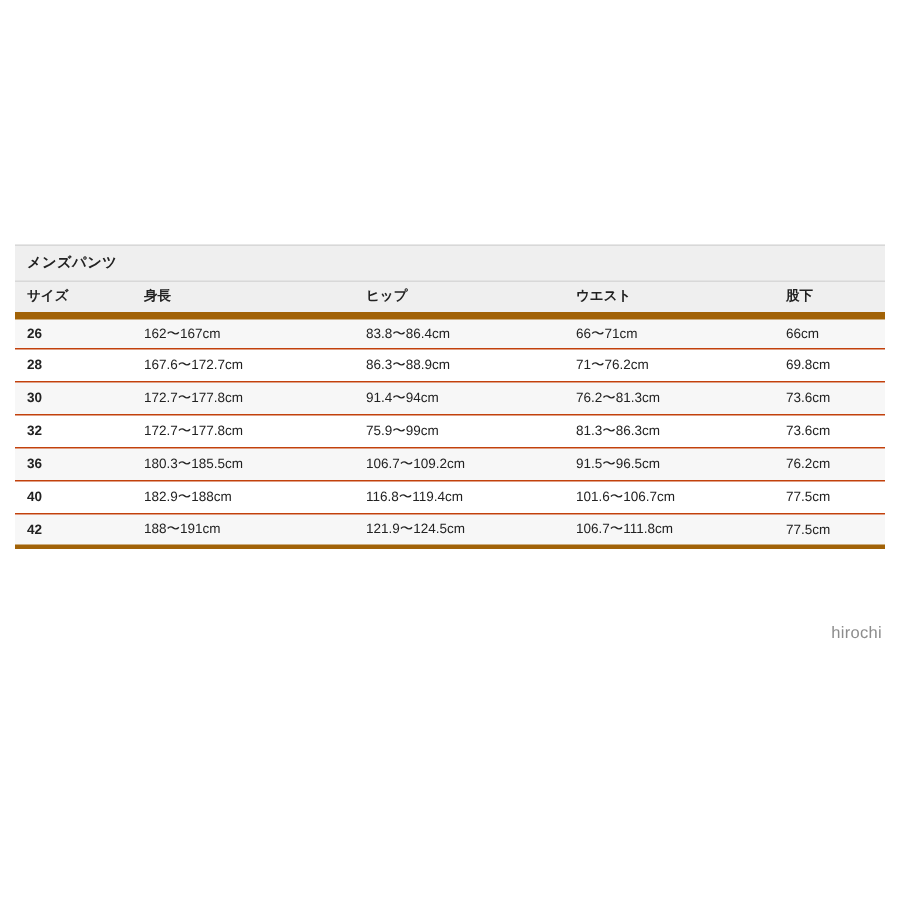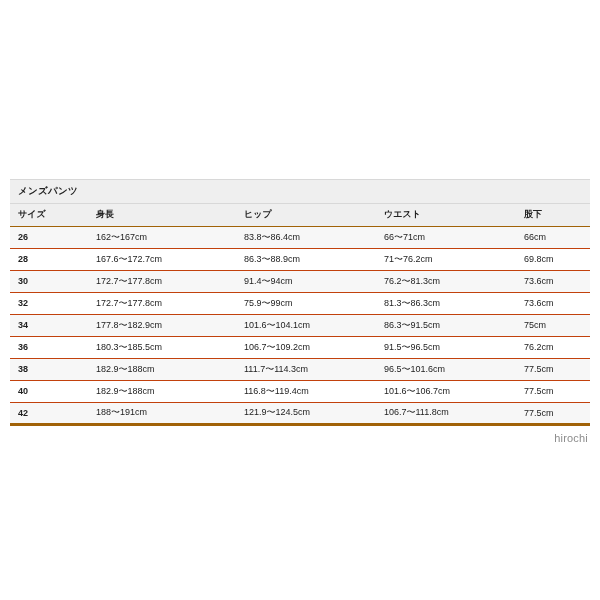--- a/index.html
+++ b/index.html
@@ -11,21 +11,21 @@
     height: 600px;
     background: #ffffff;
     font-family: "Liberation Sans", sans-serif;
     color: #222222;
     position: relative;
     overflow: hidden;
   }
   .page {
     position: absolute;
     left: 0;
-    top: 16px;
+    top: 0;
     width: 600px;
     height: 436px;
     background: #ffffff;
   }
   .table-wrap {
     position: absolute;
     left: 10px;
     top: 163px;
     width: 580px;
   }
@@ -60,21 +60,21 @@
     box-sizing: border-box;
     border-bottom: 1px solid #c2410c;
     font-weight: normal;
     color: #222222;
     white-space: nowrap;
     overflow: hidden;
   }
   table.size-table thead th {
     background: #efefef;
     font-weight: bold;
-    border-bottom: 1px solid #a16207;
+    border-bottom: 5px solid #a16207;
     font-size: 9px;
   }
   table.size-table tbody td.size-cell {
     font-weight: bold;
   }
   table.size-table tbody tr:nth-child(odd) td {
     background: #f7f7f7;
   }
   table.size-table tbody tr:nth-child(even) td {
     background: #ffffff;
@@ -148,39 +148,25 @@
           <td>73.6cm</td>
         </tr>
         <tr>
           <td class="size-cell">32</td>
           <td>172.7〜177.8cm</td>
           <td>75.9〜99cm</td>
           <td>81.3〜86.3cm</td>
           <td>73.6cm</td>
         </tr>
         <tr>
-          <td class="size-cell">34</td>
-          <td>177.8〜182.9cm</td>
-          <td>101.6〜104.1cm</td>
-          <td>86.3〜91.5cm</td>
-          <td>75cm</td>
-        </tr>
-        <tr>
           <td class="size-cell">36</td>
           <td>180.3〜185.5cm</td>
           <td>106.7〜109.2cm</td>
           <td>91.5〜96.5cm</td>
           <td>76.2cm</td>
-        </tr>
-        <tr>
-          <td class="size-cell">38</td>
-          <td>182.9〜188cm</td>
-          <td>111.7〜114.3cm</td>
-          <td>96.5〜101.6cm</td>
-          <td>77.5cm</td>
         </tr>
         <tr>
           <td class="size-cell">40</td>
           <td>182.9〜188cm</td>
           <td>116.8〜119.4cm</td>
           <td>101.6〜106.7cm</td>
           <td>77.5cm</td>
         </tr>
         <tr>
           <td class="size-cell">42</td>

